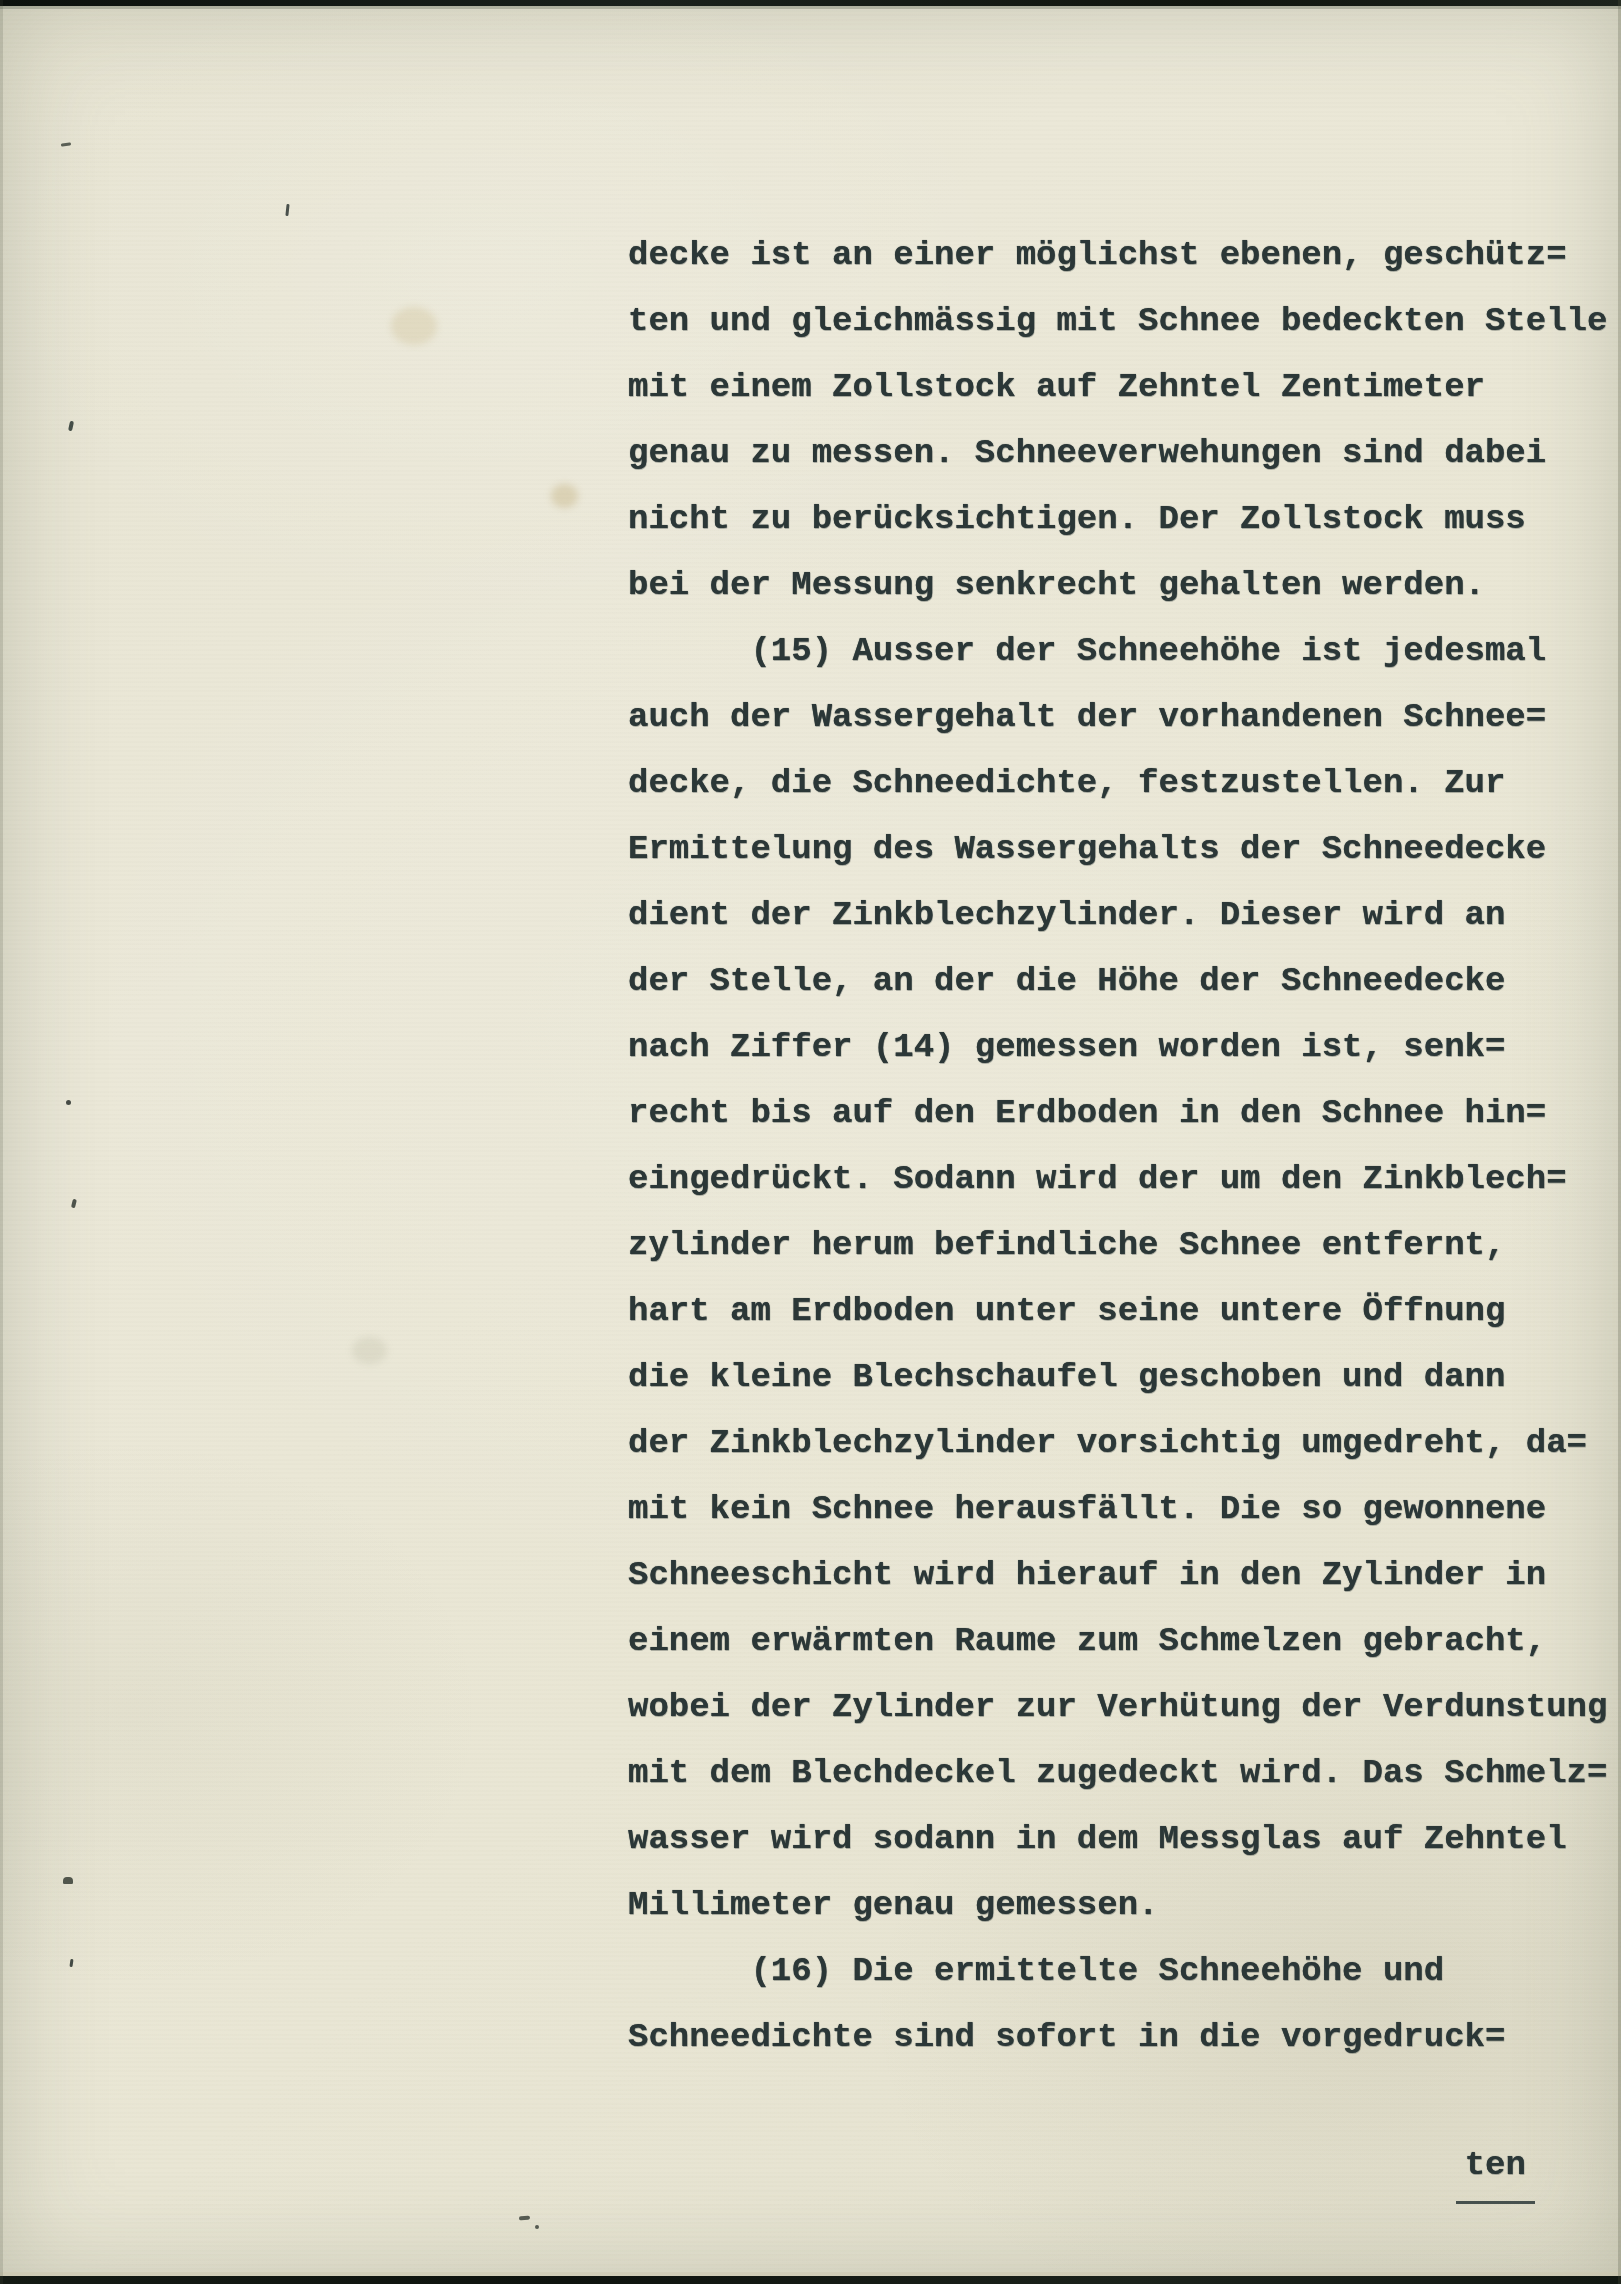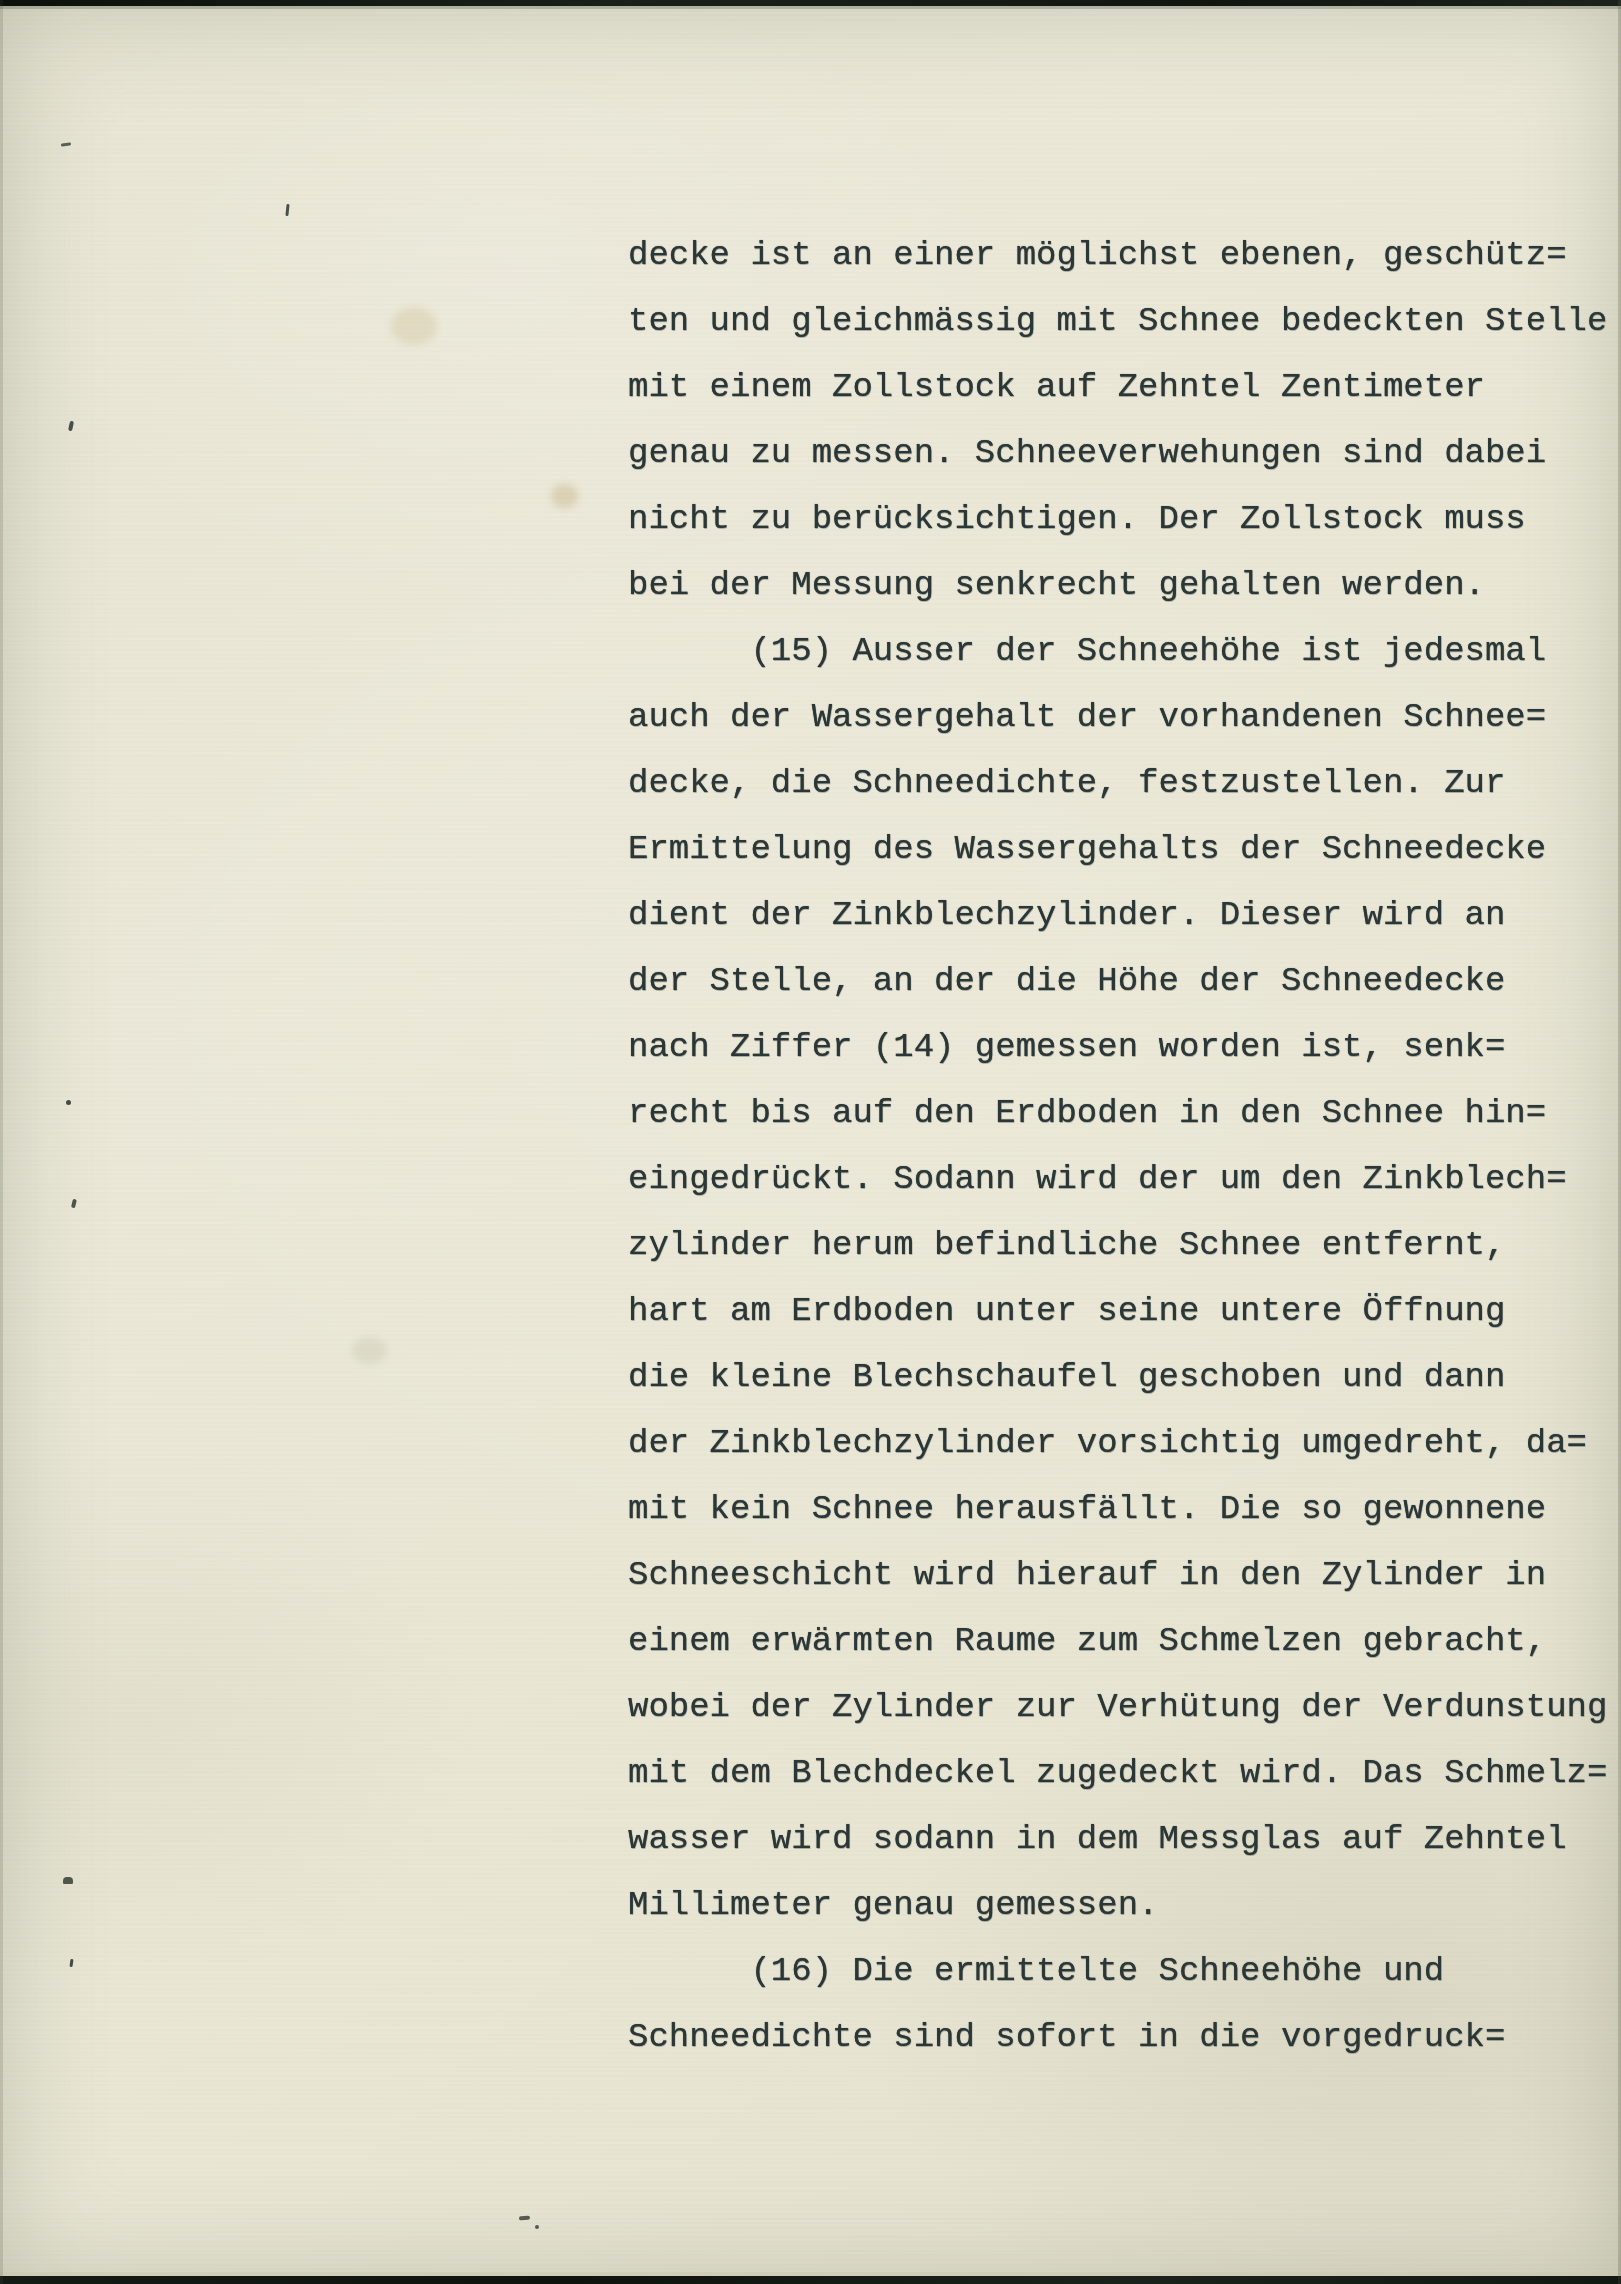--- a/index.html
+++ b/index.html
@@ -13,20 +13,21 @@
     position: absolute; inset: 0;
     overflow: hidden;
     background:
       radial-gradient(913px 587px at 30% 12%, rgba(255,255,255,0.13), transparent 60%),
       radial-gradient(1370px 978px at 55% 45%, rgba(255,255,255,0.10), transparent 65%),
       radial-gradient(848px 587px at 85% 88%, rgba(120,115,85,0.10), transparent 60%),
       radial-gradient(587px 457px at 8% 75%, rgba(140,140,110,0.08), transparent 60%),
       repeating-linear-gradient(0deg, rgba(120,120,100,0.018) 0 2px, rgba(255,255,255,0.01) 2px 4.6px),
       linear-gradient(135deg, #e7e4d2 0%, #ebe8d8 30%, #e9e6d4 60%, #e4e1ce 100%);
     box-shadow: inset 0 0 104px rgba(95,100,78,0.28);
+    font-weight: bold;
   }
   .edge-top {
     position: absolute; top: 0; left: 0; right: 0; height: 5.9px;
     background: linear-gradient(90deg, #0c110d, #1a211c 40%, #11160f 75%, #1c231d);
   }
   .edge-top-soft {
     position: absolute; top: 5.9px; left: 0; right: 0; height: 3.3px;
     background: rgba(60,70,55,0.25);
   }
   .edge-bottom {
@@ -86,20 +87,23 @@
 <body>
 
 <div class="page">
 
   <div class="stain stain-1"></div>
   <div class="stain stain-2"></div>
   <div class="stain stain-3"></div>
 
   <div class="text-block"><div class="line">decke ist an einer möglichst ebenen, geschütz=</div><div class="line">ten und gleichmässig mit Schnee bedeckten Stelle</div><div class="line">mit einem Zollstock auf Zehntel Zentimeter</div><div class="line">genau zu messen. Schneeverwehungen sind dabei</div><div class="line">nicht zu berücksichtigen. Der Zollstock muss</div><div class="line">bei der Messung senkrecht gehalten werden.</div><div class="line">      (15) Ausser der Schneehöhe ist jedesmal</div><div class="line">auch der Wassergehalt der vorhandenen Schnee=</div><div class="line">decke, die Schneedichte, festzustellen. Zur</div><div class="line">Ermittelung des Wassergehalts der Schneedecke</div><div class="line">dient der Zinkblechzylinder. Dieser wird an</div><div class="line">der Stelle, an der die Höhe der Schneedecke</div><div class="line">nach Ziffer (14) gemessen worden ist, senk=</div><div class="line">recht bis auf den Erdboden in den Schnee hin=</div><div class="line">eingedrückt. Sodann wird der um den Zinkblech=</div><div class="line">zylinder herum befindliche Schnee entfernt,</div><div class="line">hart am Erdboden unter seine untere Öffnung</div><div class="line">die kleine Blechschaufel geschoben und dann</div><div class="line">der Zinkblechzylinder vorsichtig umgedreht, da=</div><div class="line">mit kein Schnee herausfällt. Die so gewonnene</div><div class="line">Schneeschicht wird hierauf in den Zylinder in</div><div class="line">einem erwärmten Raume zum Schmelzen gebracht,</div><div class="line">wobei der Zylinder zur Verhütung der Verdunstung</div><div class="line">mit dem Blechdeckel zugedeckt wird. Das Schmelz=</div><div class="line">wasser wird sodann in dem Messglas auf Zehntel</div><div class="line">Millimeter genau gemessen.</div><div class="line">      (16) Die ermittelte Schneehöhe und</div><div class="line">Schneedichte sind sofort in die vorgedruck=</div></div>
 
+  <div class="catchword">
+    <span class="word">ten</span>
+  </div>
 
   <div class="speck speck-dash"></div>
   <div class="speck speck-ap1"></div>
   <div class="speck speck-dot"></div>
   <div class="speck speck-ap2"></div>
   <div class="speck speck-squig"></div>
   <div class="speck speck-ap3"></div>
   <div class="speck speck-tick"></div>
   <div class="speck speck-bdash"></div>
   <div class="speck speck-bdot"></div>

